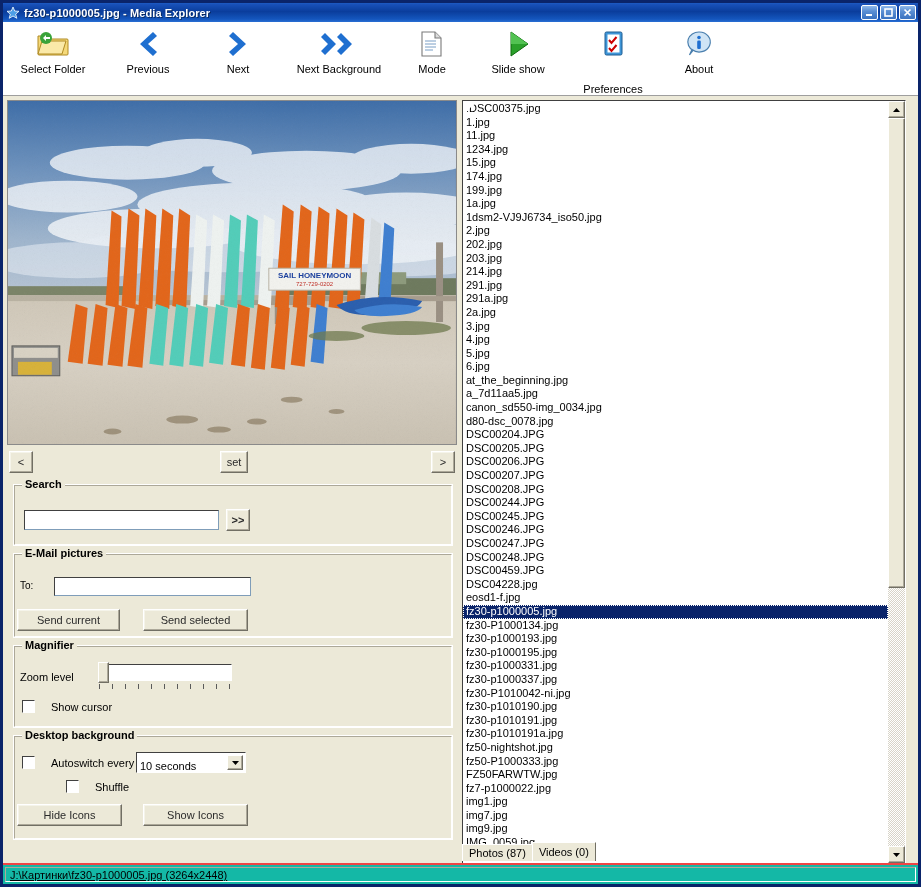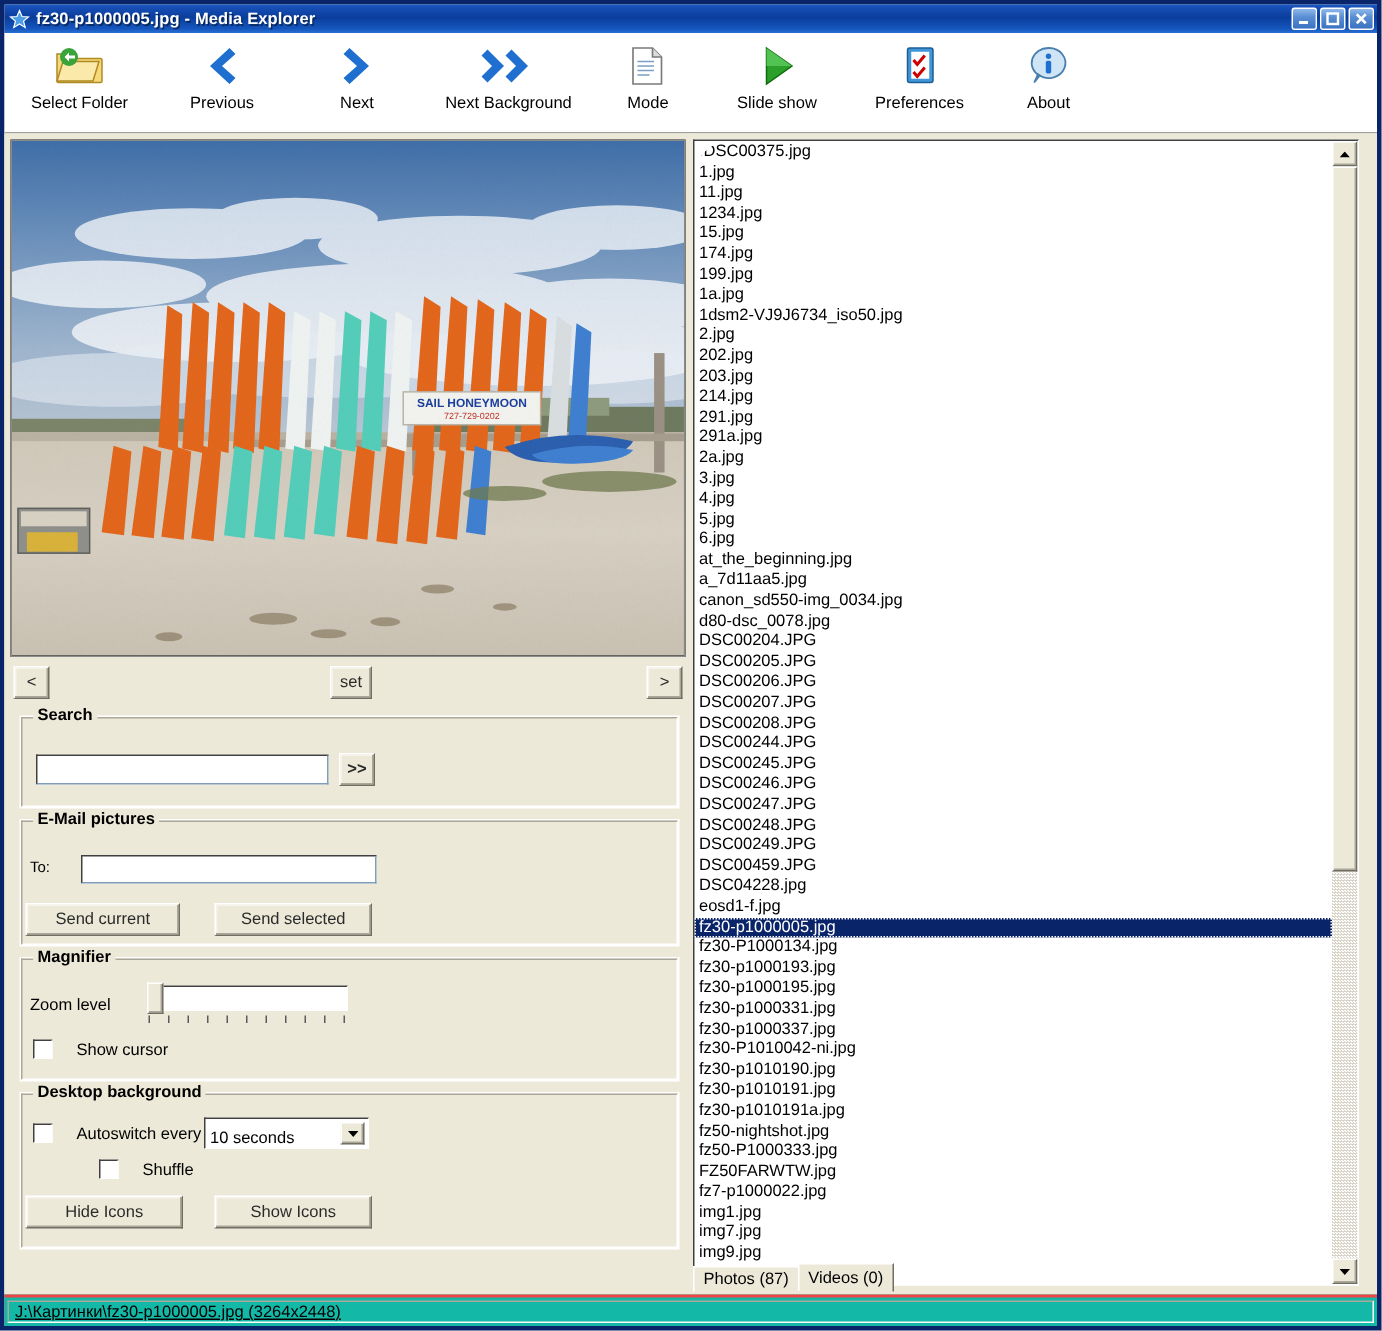--- a/index.html
+++ b/index.html
@@ -408,21 +408,21 @@
     <div class="tb-item" style="width:98px;">
       <span class="tb-icon">
         <svg width="32" height="30" viewBox="0 0 32 30">
           <polygon points="9,3 26,15 9,27" fill="#2aa02a" stroke="#0f6b0f" stroke-width="1"></polygon>
           <polygon points="9,3 26,15 9,15" fill="#52c252"></polygon>
         </svg>
       </span>
       <span class="tb-label">Slide show</span>
     </div>
 
-    <div class="tb-item" style="width:92px;">
+    <div class="tb-item" style="width:92px;gap:20px;">
       <span class="tb-icon">
         <svg width="30" height="30" viewBox="0 0 30 30">
           <rect x="7" y="3" width="17" height="23" rx="1.5" fill="#3f96d8" stroke="#1f5d92" stroke-width="1"></rect>
           <rect x="9.5" y="5.5" width="12" height="18" fill="#ffffff"></rect>
           <path d="M11 11 l2.5 3 l5 -6" stroke="#cc0000" stroke-width="2" fill="none"></path>
           <path d="M11 19 l2.5 3 l5 -6" stroke="#cc0000" stroke-width="2" fill="none"></path>
         </svg>
       </span>
       <span class="tb-label">Preferences</span>
     </div>
@@ -696,21 +696,20 @@
             <div class="li">DSC00204.JPG</div>
             <div class="li">DSC00205.JPG</div>
             <div class="li">DSC00206.JPG</div>
             <div class="li">DSC00207.JPG</div>
             <div class="li">DSC00208.JPG</div>
             <div class="li">DSC00244.JPG</div>
             <div class="li">DSC00245.JPG</div>
             <div class="li">DSC00246.JPG</div>
             <div class="li">DSC00247.JPG</div>
             <div class="li">DSC00248.JPG</div>
-            <div class="li">DSC00249.JPG</div>
             <div class="li">DSC00459.JPG</div>
             <div class="li">DSC04228.jpg</div>
             <div class="li">eosd1-f.jpg</div>
             <div class="li sel">fz30-p1000005.jpg</div>
             <div class="li">fz30-P1000134.jpg</div>
             <div class="li">fz30-p1000193.jpg</div>
             <div class="li">fz30-p1000195.jpg</div>
             <div class="li">fz30-p1000331.jpg</div>
             <div class="li">fz30-p1000337.jpg</div>
             <div class="li">fz30-P1010042-ni.jpg</div>

